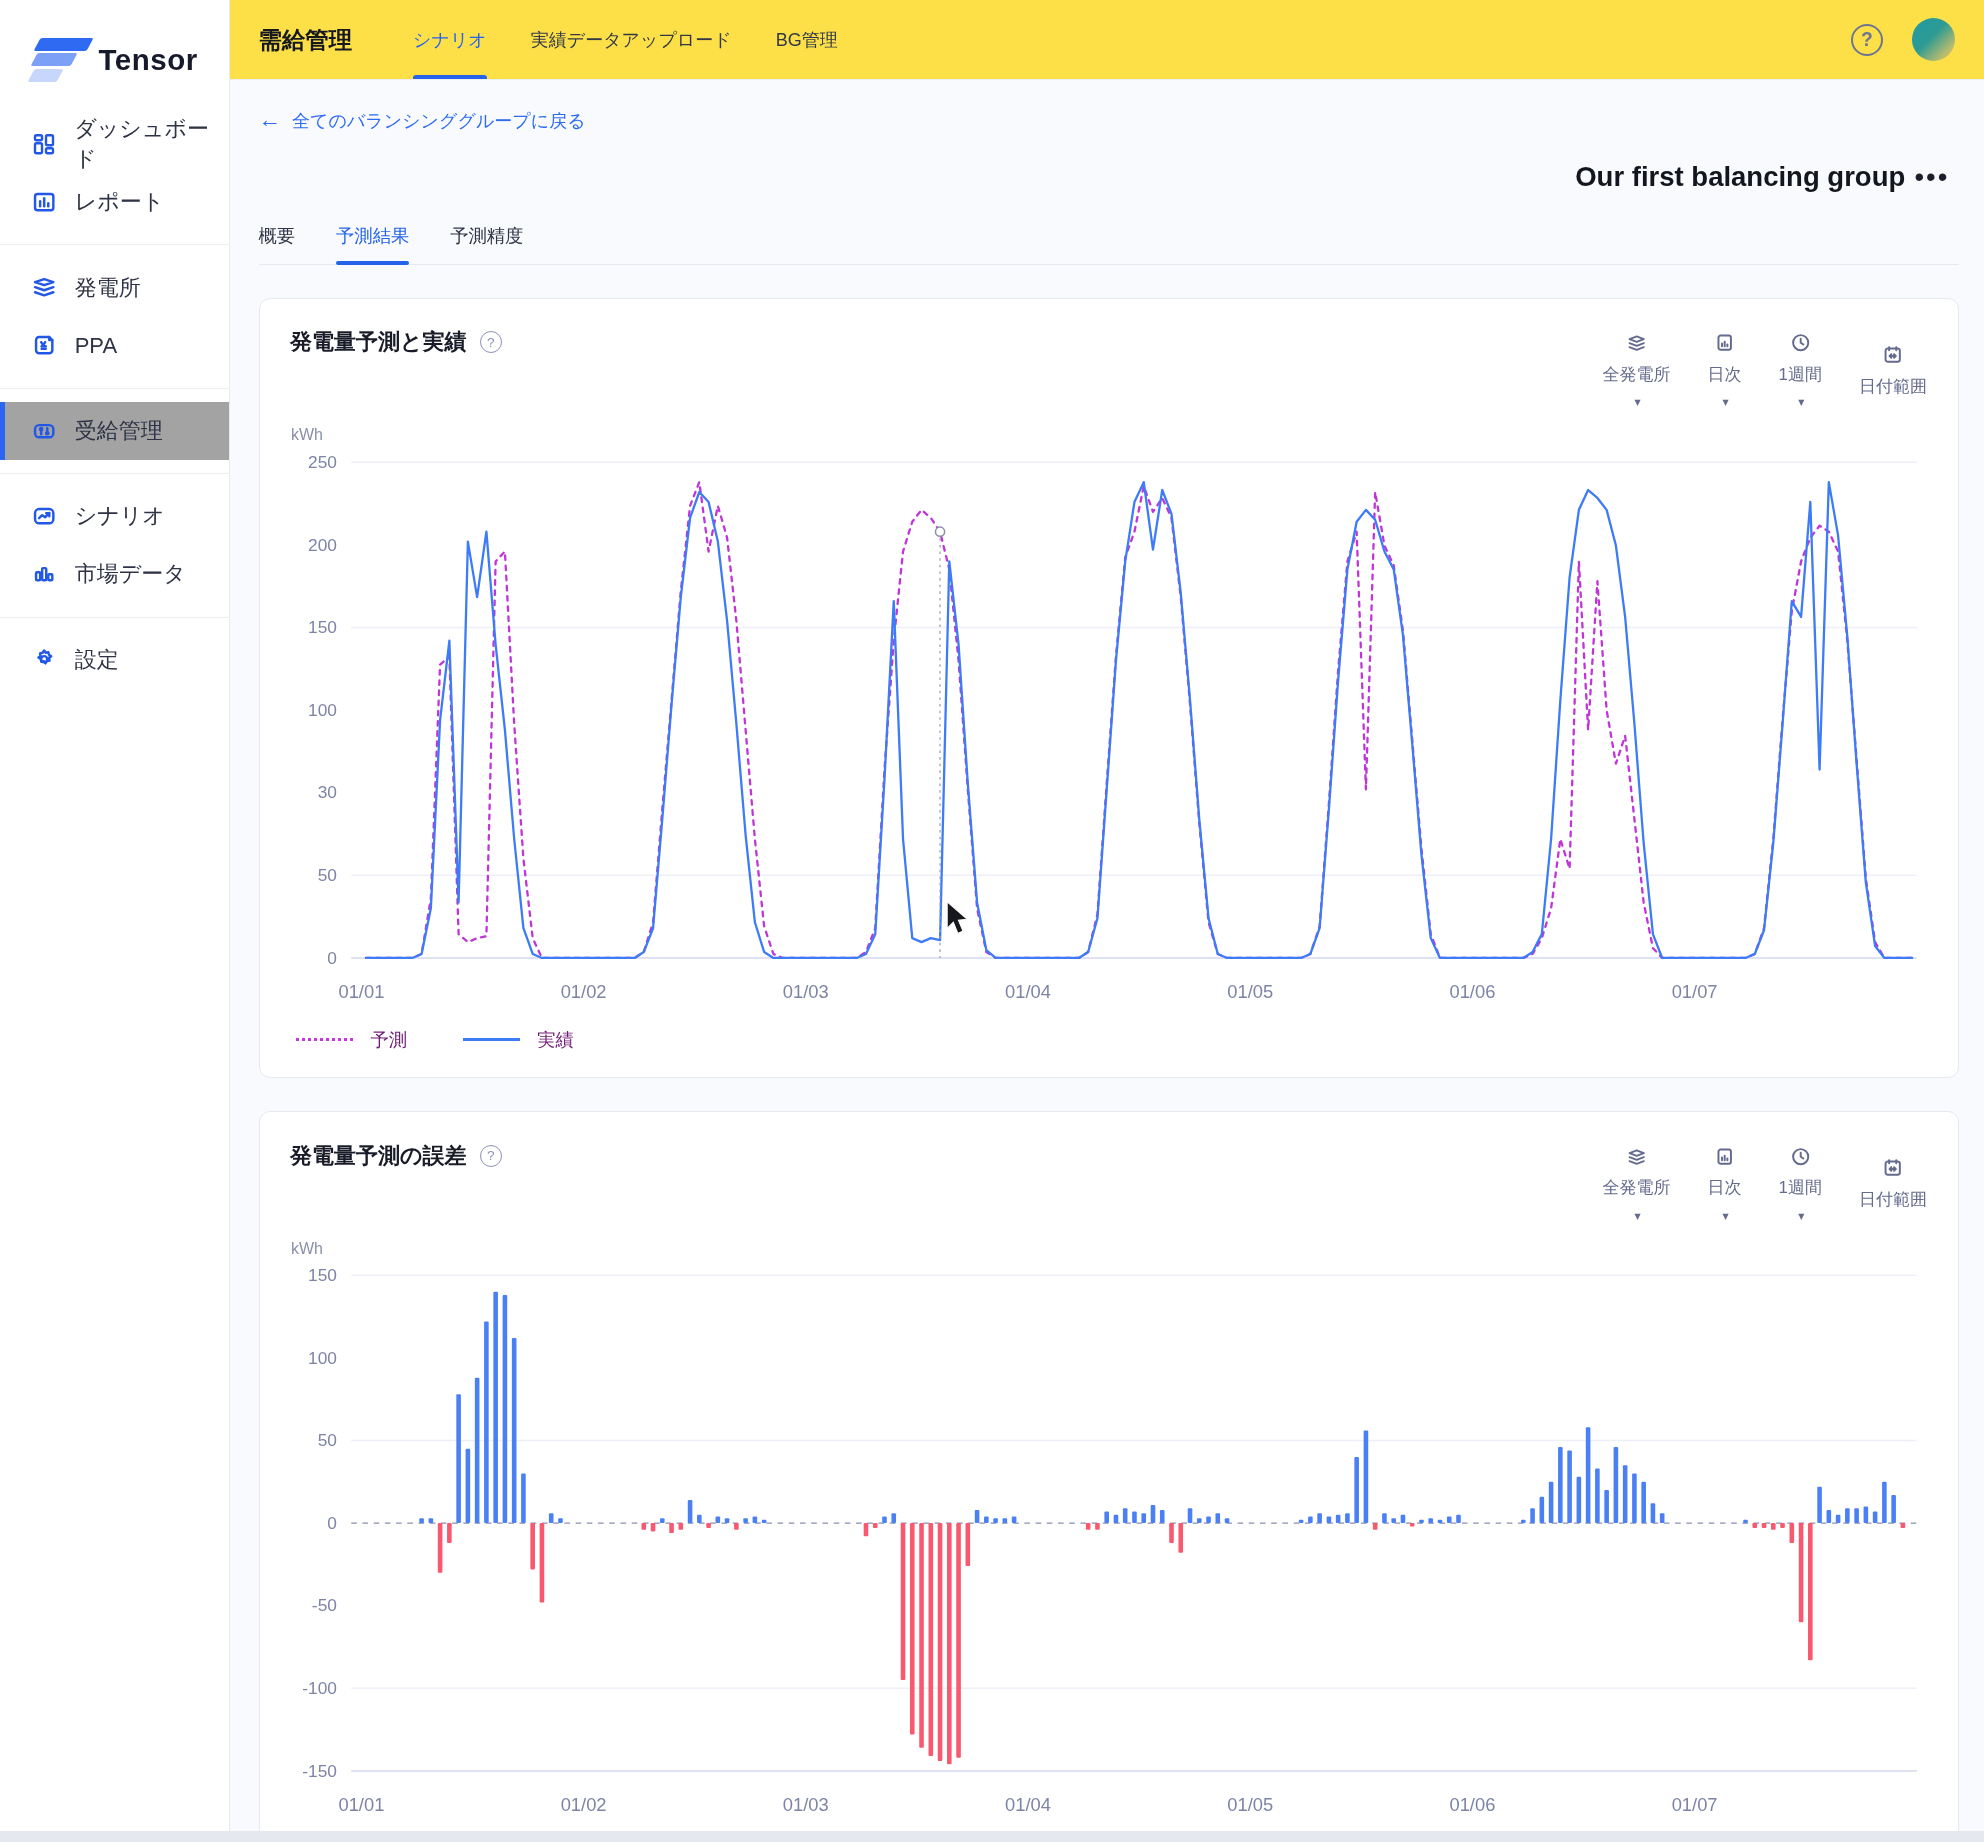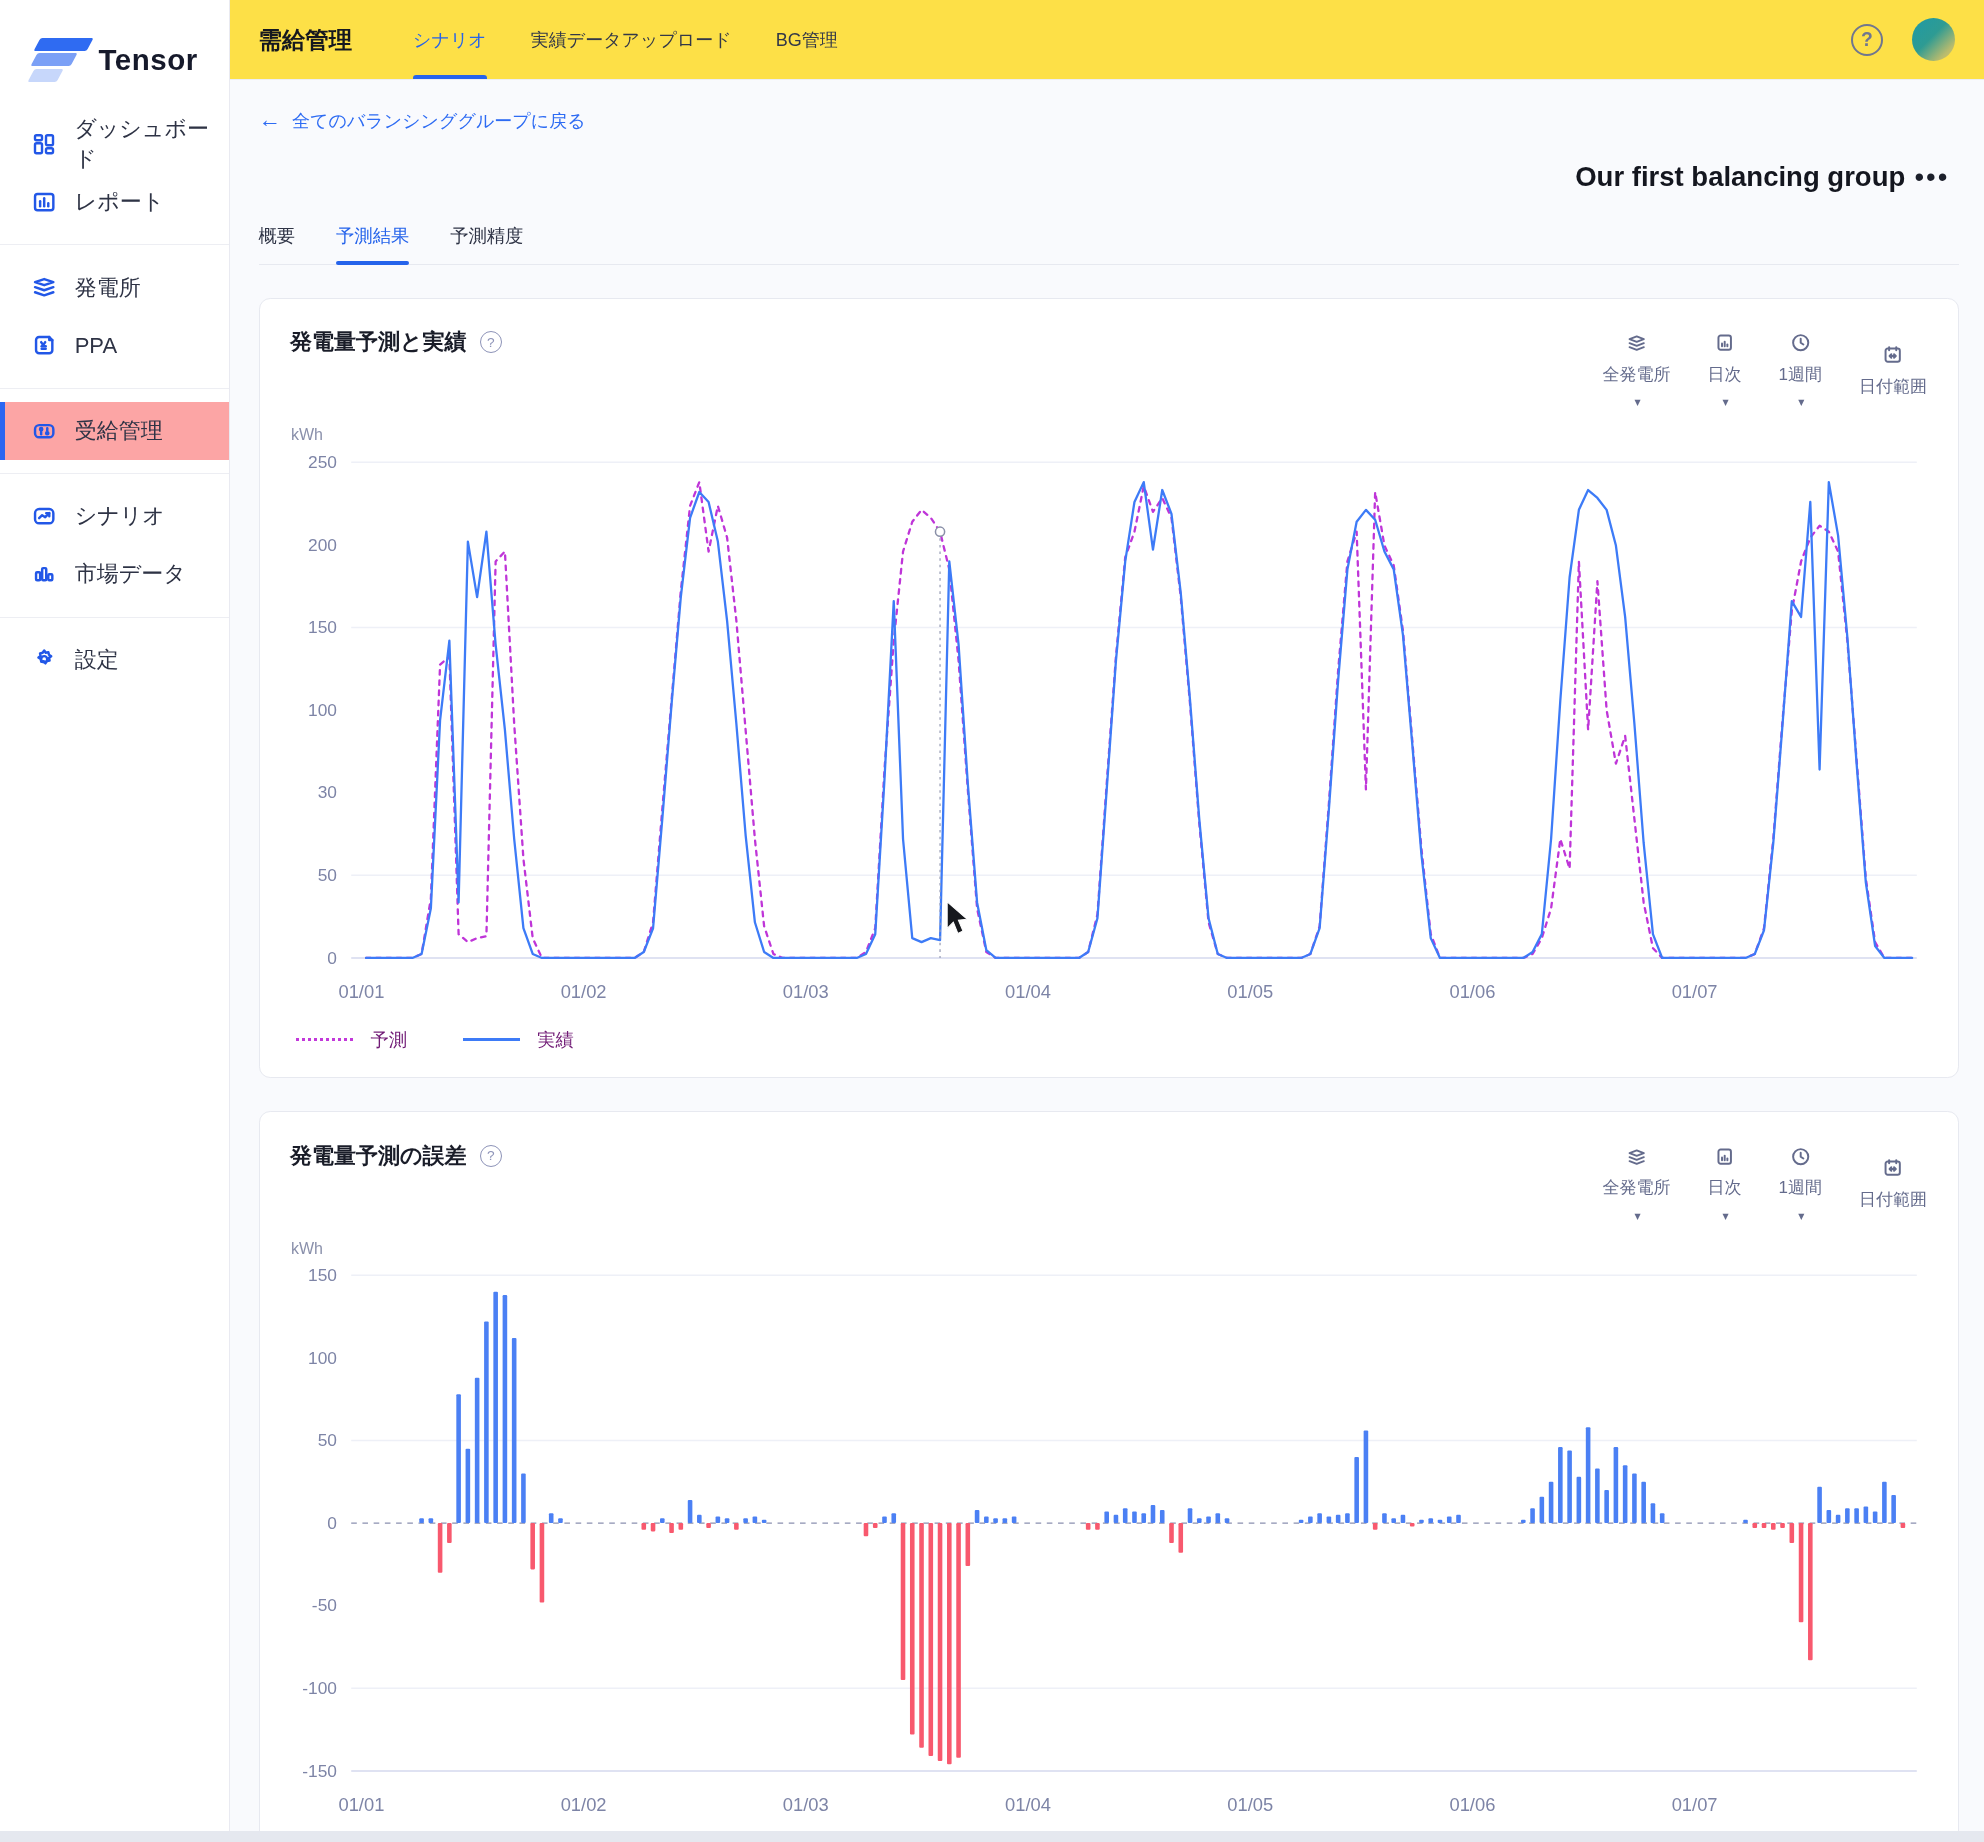--- a/index.html
+++ b/index.html
@@ -11,21 +11,21 @@
   .logo { display:flex; align-items:center; gap:9px; padding:9.2px 0 30.5px 28.5px; }
   .logo-mark { width:61px; height:49px; position:relative; }
   .logo-mark span { position:absolute; left:0; height:13.2px; border-radius:2px; transform:skewX(-28deg); }
   .logo-mark .l1 { top:2px;  width:53px; background:#2f6bf2; left:8.1px;}
   .logo-mark .l2 { top:17.3px; width:40px;  background:#7ba0f6; left:5.1px;}
   .logo-mark .l3 { top:33px; width:28.5px;  background:#c7d7fb; left:2px;}
   .logo-text { font-size:29.5px; font-weight:700; color:#161a2b; letter-spacing:0.5px; }
   .nav { display:flex; flex-direction:column; }
   .nav-item { display:flex; align-items:center; gap:18.3px; height:58px; padding-left:32px; font-size:22px; color:#2e3345; cursor:pointer; position:relative; }
   .nav-item svg { width:24.4px; height:24.4px; stroke:#2257e7; fill:none; stroke-width:2.4; stroke-linecap:round; stroke-linejoin:round; }
-  .nav-item.active { background:#fca5a5; }
+  .nav-item.active { background:#a3a3a3; }
   .nav-item.active::before { content:""; position:absolute; left:0; top:0; bottom:0; width:5.1px; background:#2b66f2; }
   .nav-div { height:1px; background:#edeef3; margin:13.2px 0; }
 
   
   .main { flex:1; display:flex; flex-direction:column; height:100%; }
   .topbar { height:80px; background:#fde047; border-bottom:1px solid #eceef3; display:flex; align-items:center; padding:0 30.5px 0 28.5px; }
   .topbar-title { font-size:23.4px; font-weight:700; color:#15181f; margin-right:61px; }
   .top-tabs { display:flex; gap:44px; height:100%; align-items:center; }
   .top-tab { font-size:18px; color:#333848; height:100%; display:flex; align-items:center; cursor:pointer; position:relative; }
   .top-tab.active { color:#2563eb; }

